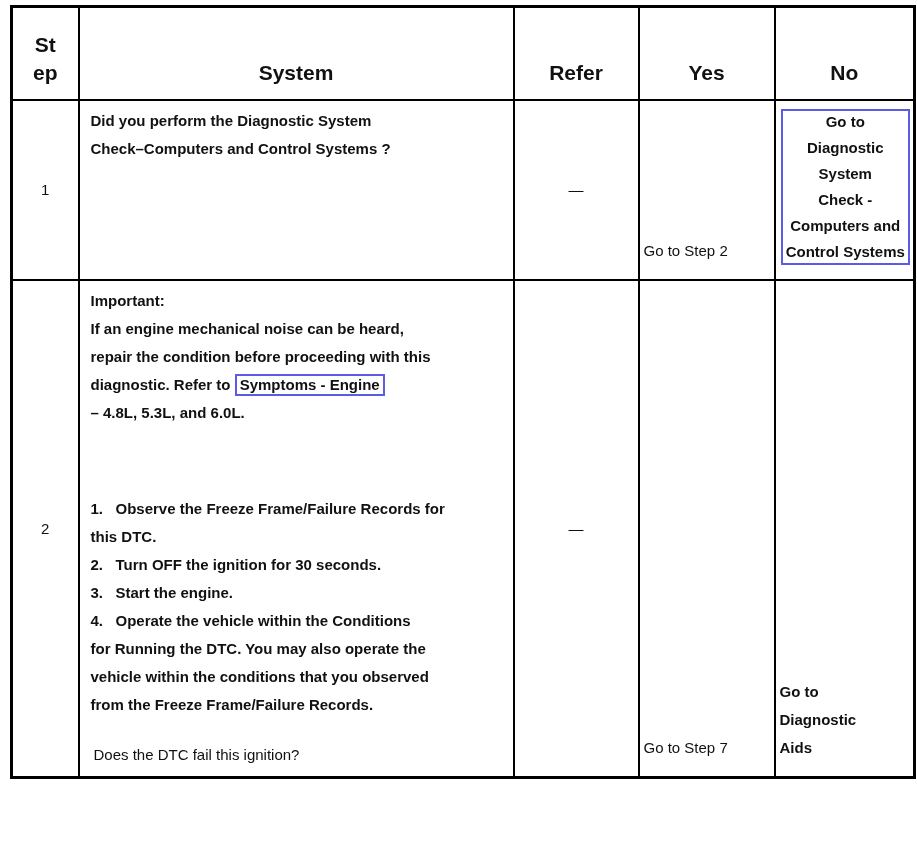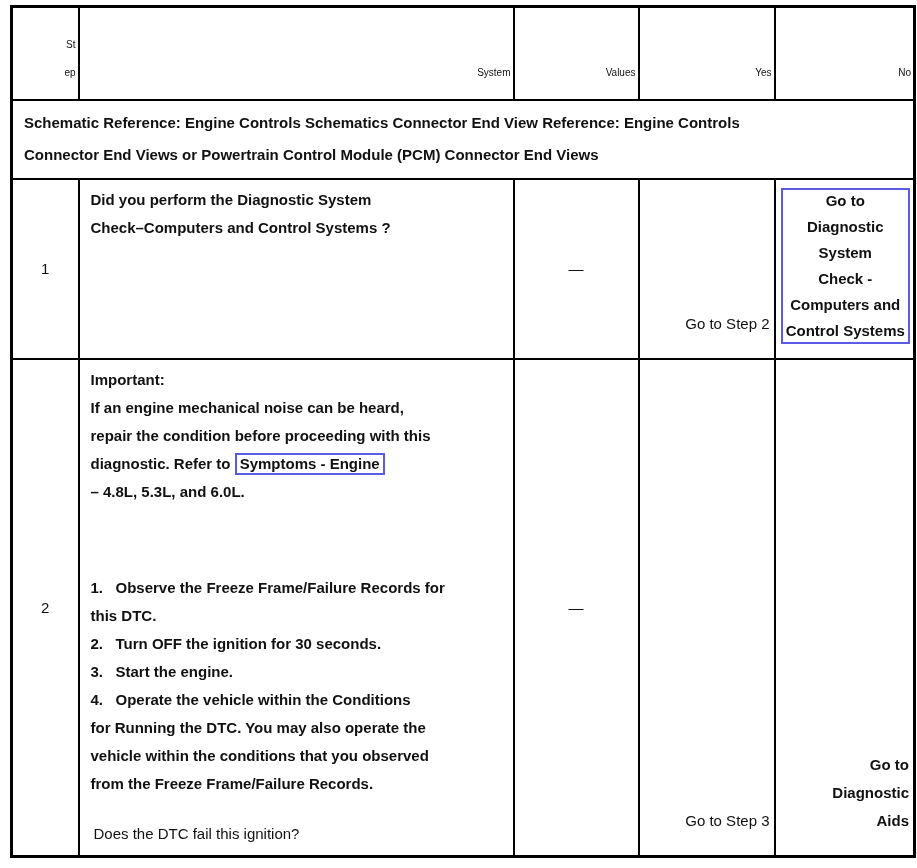--- a/index.html
+++ b/index.html
@@ -26,23 +26,23 @@
     border: 3px solid #000000;
   }
   table.diag td, table.diag th {
     border: 2px solid #000000;
     overflow: hidden;
   }
 
   
   th.hdr {
     vertical-align: bottom;
-    text-align: right;
-    font-weight: normal;
-    font-size: 10px;
+    text-align: center;
+    font-weight: bold;
+    font-size: 21px;
     line-height: 28px;
     padding: 0 2px 12px 2px;
   }
 
   
   td.schematic {
     vertical-align: top;
     font-weight: bold;
     line-height: 32px;
     padding: 6px 12px 6px 11px;
@@ -66,23 +66,23 @@
   
   td.valuescell {
     text-align: center;
     vertical-align: middle;
     padding: 0;
   }
 
   
   td.bottomcell {
     vertical-align: bottom;
-    text-align: right;
+    text-align: left;
     line-height: 28px;
-    padding: 0 4px 20px 4px;
+    padding: 0 4px 14px 4px;
   }
 
   
   td.nolinkcell {
     vertical-align: top;
     padding: 0;
   }
   .no-link-box {
     margin: 8px 3px 0 5px;
     height: 152px;
@@ -115,29 +115,25 @@
     <col style="width:125px">
     <col style="width:136px">
     <col style="width:140px">
   </colgroup>
 
   <tbody>
       <tr style="height:93px">
     <th class="hdr pre">St
 ep</th>
     <th class="hdr">System</th>
-    <th class="hdr">Values</th>
+    <th class="hdr">Refer</th>
     <th class="hdr">Yes</th>
     <th class="hdr">No</th>
   </tr>
 
-  <tr style="height:79px">
-    <td class="schematic pre" colspan="5">Schematic Reference: Engine Controls Schematics Connector End View Reference: Engine Controls
-Connector End Views or Powertrain Control Module (PCM) Connector End Views</td>
-  </tr>
 
   <tr style="height:180px">
     <td class="stepcell">1</td>
     <td class="actioncell pre">Did you perform the Diagnostic System
 Check–Computers and Control Systems ?</td>
     <td class="valuescell">—</td>
     <td class="bottomcell">Go to Step 2</td>
     <td class="nolinkcell">
       <div class="no-link-box pre">Go to
 Diagnostic
@@ -162,19 +158,19 @@
 2.&nbsp;&nbsp;&nbsp;Turn OFF the ignition for 30 seconds.
 3.&nbsp;&nbsp;&nbsp;Start the engine.
 4.&nbsp;&nbsp;&nbsp;Operate the vehicle within the Conditions
 for Running the DTC. You may also operate the
 vehicle within the conditions that you observed
 from the Freeze Frame/Failure Records.</div>
       <div class="spacer-b"></div>
       <div class="question-line">Does the DTC fail this ignition?</div>
     </td>
     <td class="valuescell">—</td>
-    <td class="bottomcell">Go to Step 3</td>
+    <td class="bottomcell">Go to Step 7</td>
     <td class="bottomcell pre">Go to
 Diagnostic
 Aids</td>
   </tr>
 </tbody>
   </table>
 
 </body></html>

